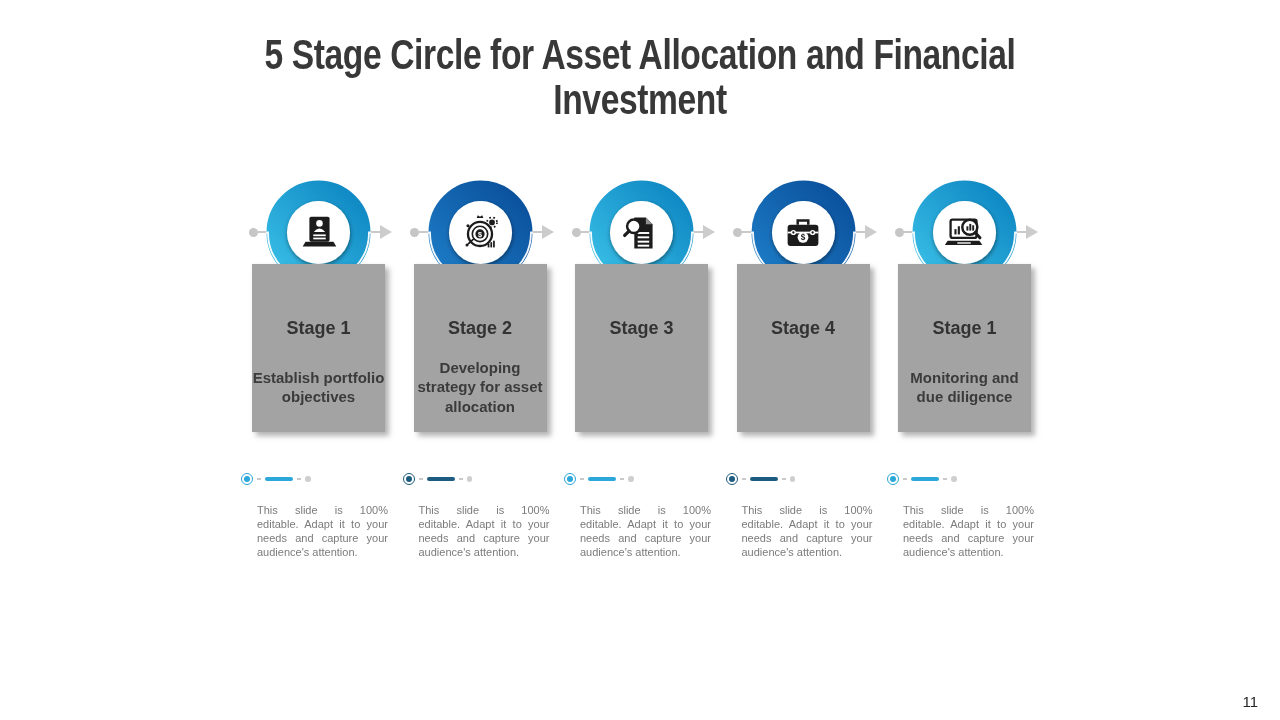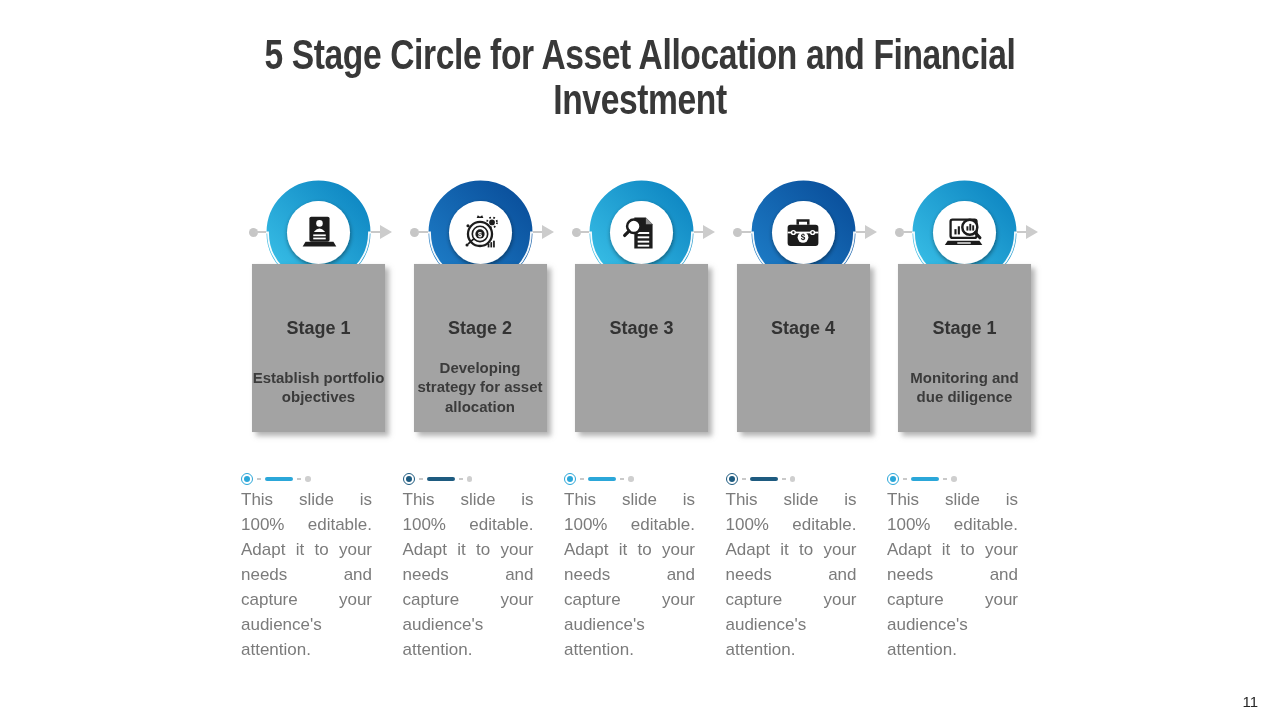--- a/index.html
+++ b/index.html
@@ -40,22 +40,22 @@
     display:flex;align-items:center;justify-content:center;text-align:center;
     font-size:15px;font-weight:bold;color:#3b3b3b;line-height:1.28;}
   
   .indicator{position:absolute;top:473px;left:-11px;display:flex;align-items:center;gap:4px;}
   .ind-radio{width:12px;height:12px;border-radius:50%;border:1.7px solid var(--ic);box-sizing:border-box;position:relative;}
   .ind-radio::after{content:"";position:absolute;inset:2px;border-radius:50%;background:var(--ic);}
   .ind-dash{width:4px;height:1.6px;background:#c9c9c9;}
   .ind-bar{width:28px;height:4.5px;border-radius:2.5px;background:var(--ic);}
   .ind-dot{width:5.5px;height:5.5px;border-radius:50%;background:#cfcfcf;}
   
-  .note{position:absolute;top:487px;left:-11px;width:131px;margin:0;
-    font-size:17px;line-height:25px;color:#7b7b7b;text-align:justify;}
+  .note{position:absolute;top:487px;left:-11px;width:131px;margin:16px;
+    font-size:11px;line-height:14px;color:#7b7b7b;text-align:justify;}
   
   .page-num{position:absolute;right:22px;bottom:10px;font-size:15px;color:#262626;margin-left:36px;}
 </style>
 </head>
 <body>
 
 <svg width="0" height="0" style="position:absolute" aria-hidden="true">
   <defs>
     <linearGradient id="grad-light" x1="0%" y1="100%" x2="100%" y2="0%">
       <stop offset="0" stop-color="#38bee6"></stop>

